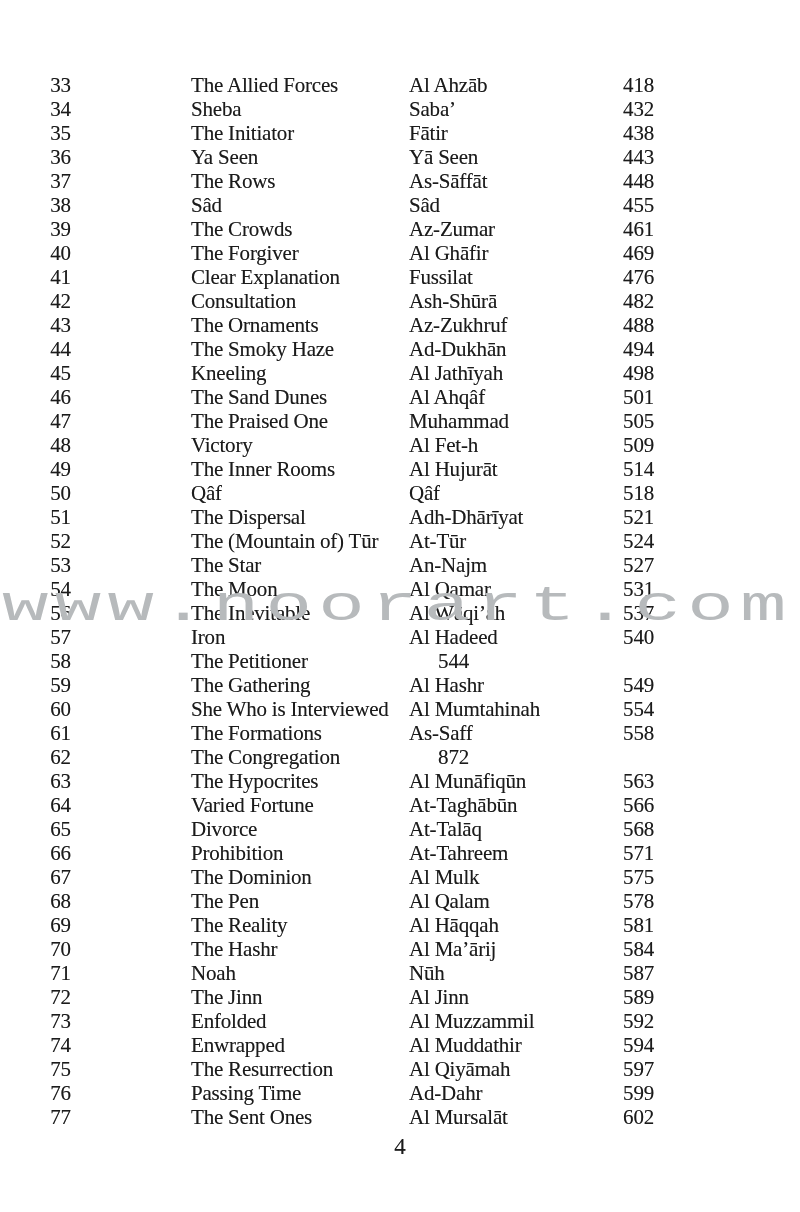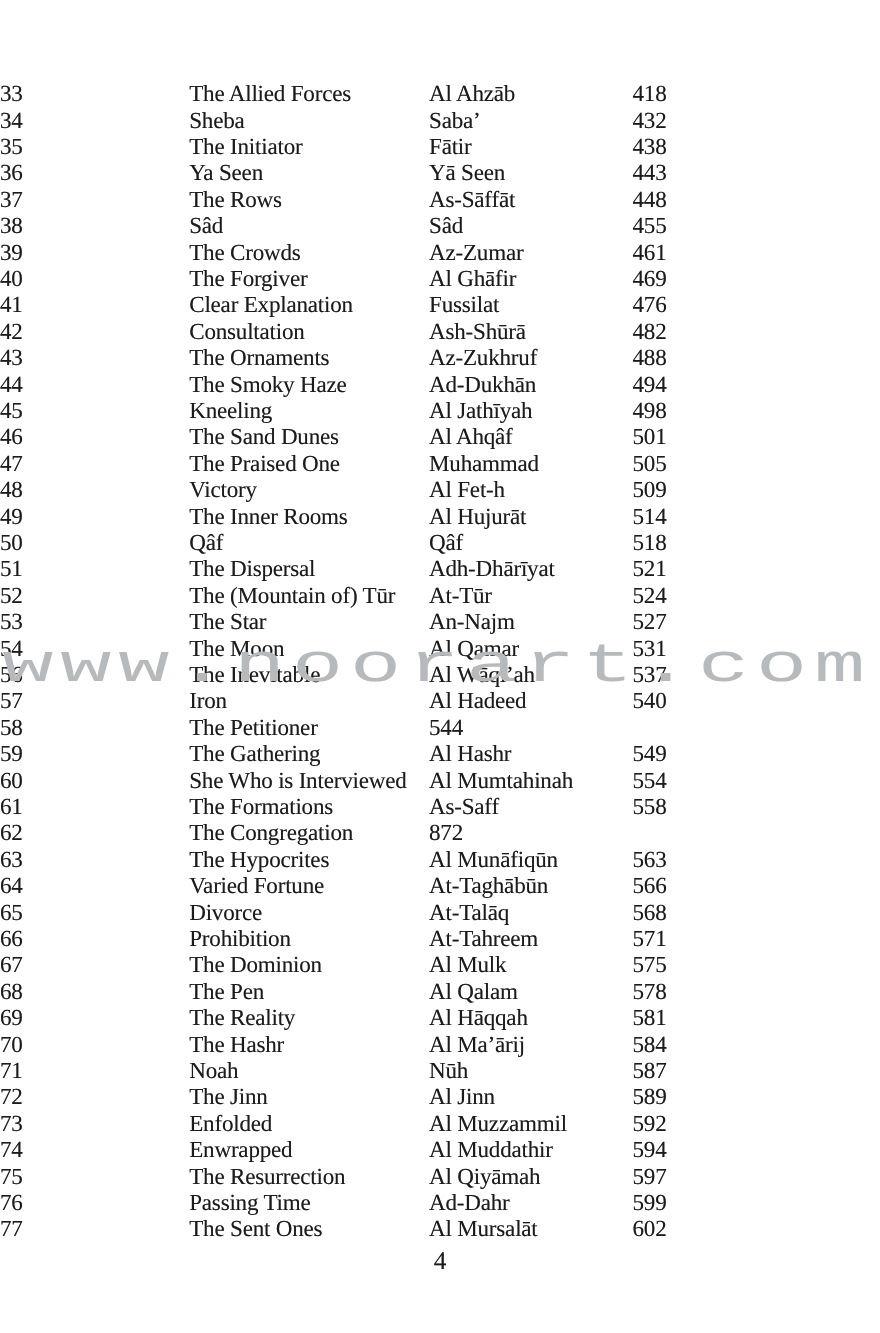--- a/index.html
+++ b/index.html
@@ -18,24 +18,24 @@
     width: 800px;
   }
   .row {
     display: flex;
     height: 24px;
     line-height: 24px;
     font-size: 21px;
     letter-spacing: -0.2px;
     text-shadow: 0 0 0.6px rgba(27,27,27,0.45);
   }
-  .c-num   { width: 121px; text-align: left; }
-  .c-name  { margin-left: 51px; width: 218px; white-space: nowrap; }
+  .c-num   { width: 121px; text-align: center; }
+  .c-name  { margin-left: 70px; width: 218px; white-space: nowrap; }
   .c-translit { width: 185px; white-space: nowrap; }
-  .c-page  { width: 60px; }
+  .c-page  { width: 60px; text-align: right; }
   .folio {
     margin-top: 5px;
     height: 26px;
     line-height: 26px;
     text-align: center;
     font-size: 23px;
     text-shadow: 0 0 0.6px rgba(27,27,27,0.45);
   }
   .watermark {
     position: absolute;

